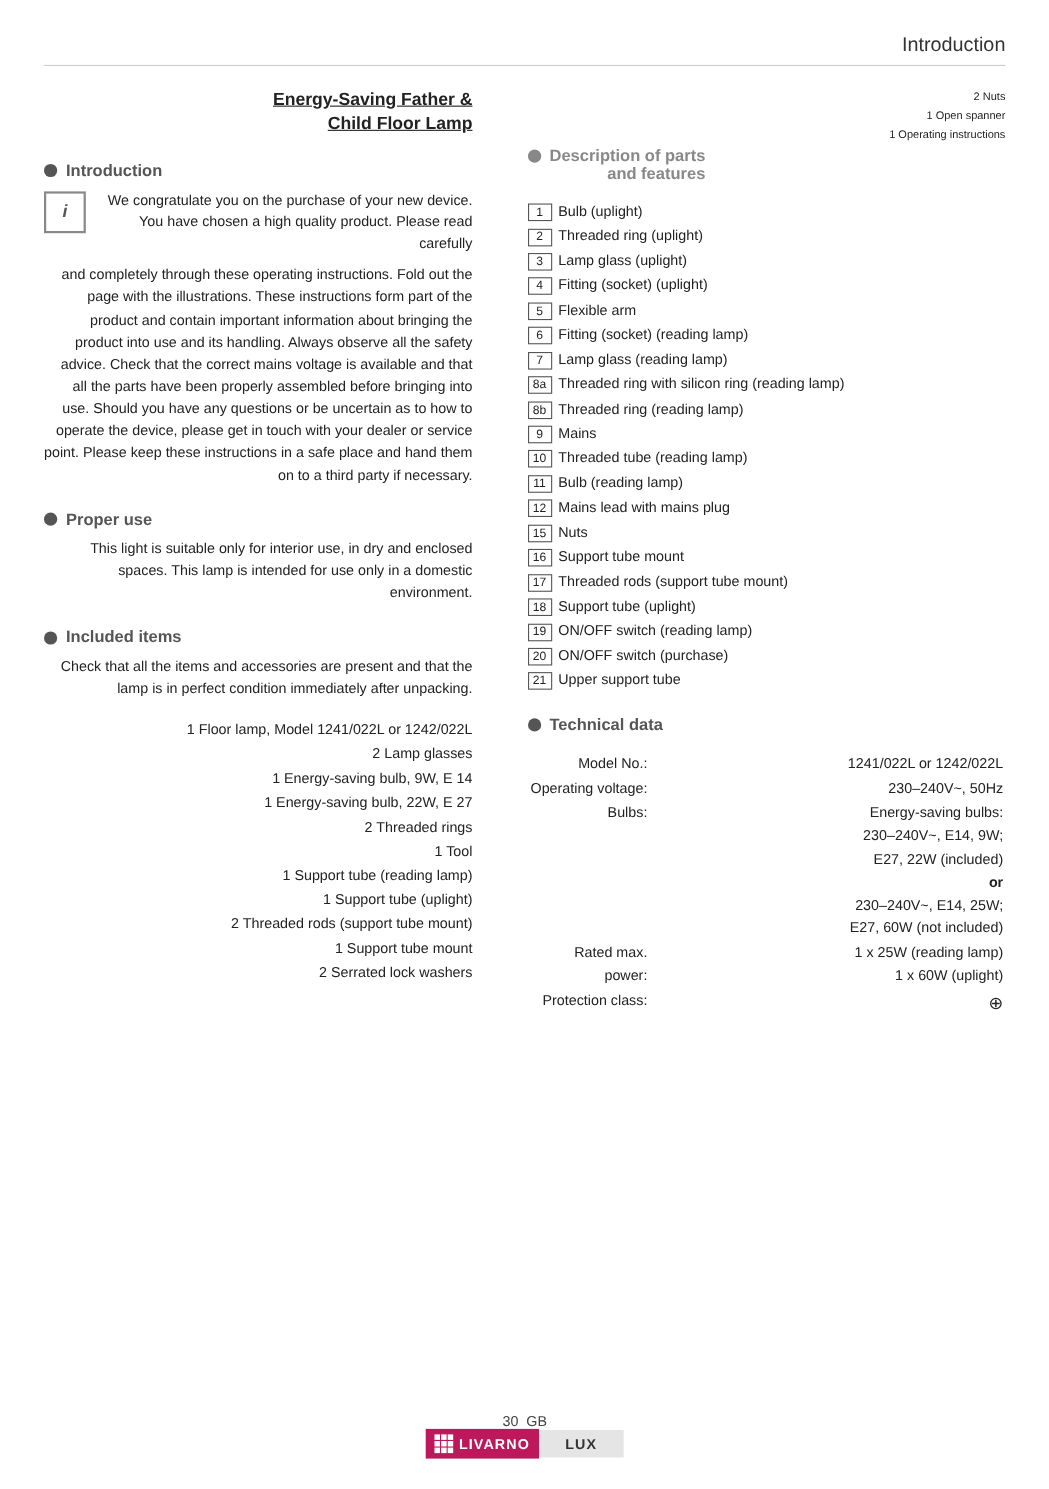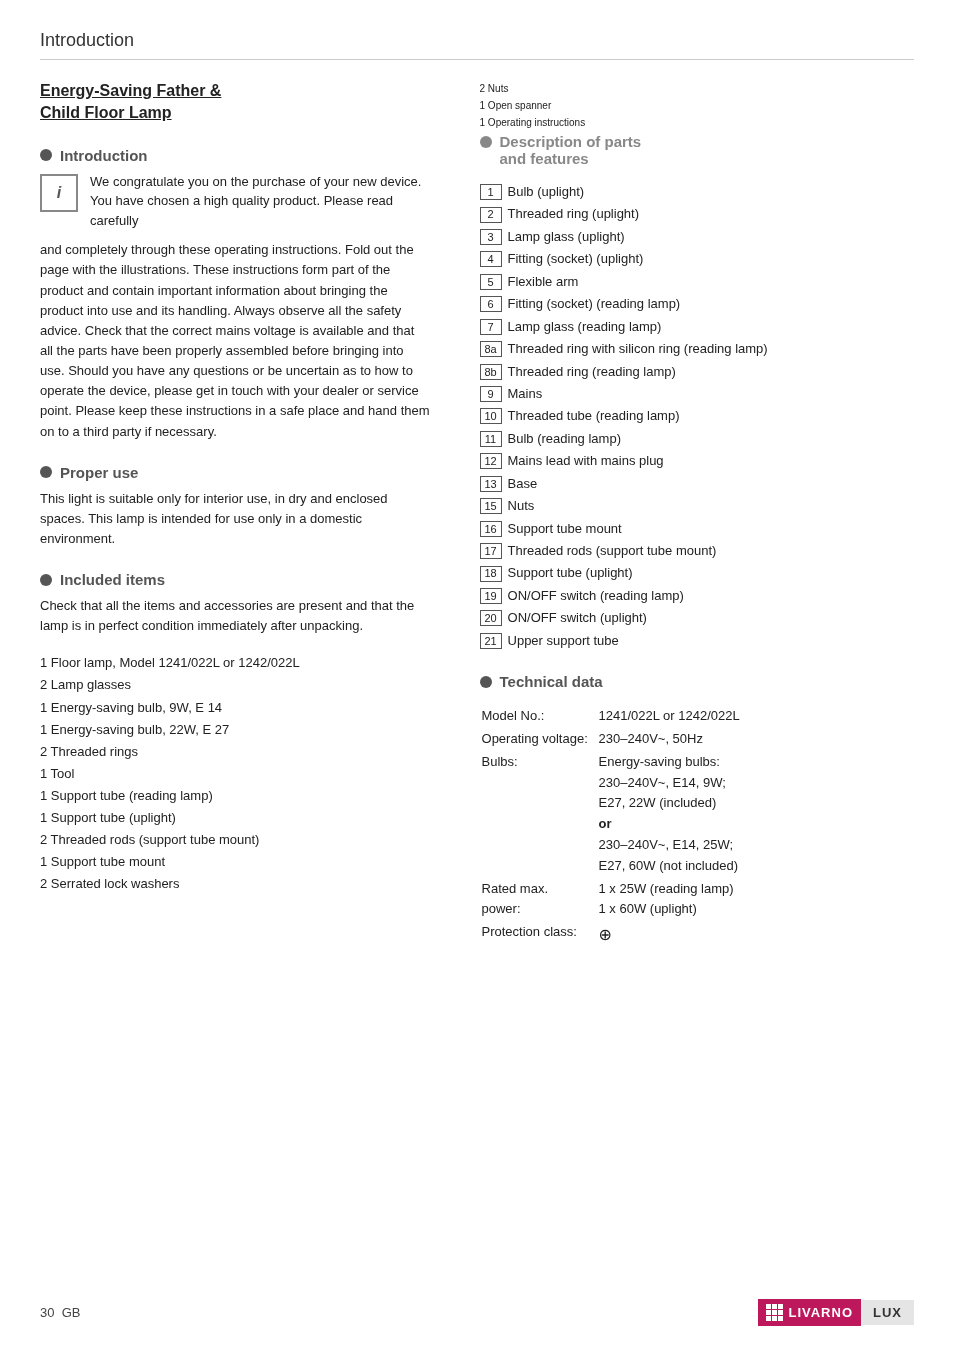--- a/index.html
+++ b/index.html
@@ -10,20 +10,21 @@
       background: #fff;
       width: 954px;
       min-height: 1354px;
       position: relative;
     }
     .page {
       width: 954px;
       min-height: 1354px;
       padding: 30px 40px 60px 40px;
       position: relative;
+      text-align: right;
     }
     .page-title {
       font-size: 18px;
       font-weight: normal;
       color: #333;
       border-bottom: 1px solid #ccc;
       padding-bottom: 8px;
       margin-bottom: 20px;
     }
     .two-col {
@@ -188,20 +189,21 @@
       vertical-align: top;
     }
     .footer {
       position: absolute;
       bottom: 28px;
       left: 40px;
       right: 40px;
       display: flex;
       align-items: center;
       justify-content: space-between;
+      flex-direction: column;
     }
     .page-num {
       font-size: 13px;
       color: #444;
     }
     .logo-box {
       display: flex;
       align-items: center;
     }
     .logo-livarno {
@@ -223,21 +225,21 @@
     }
     .logo-grid span {
       background: #fff;
       display: block;
     }
     .logo-lux {
       background: #e5e5e5;
       color: #333;
       font-size: 13px;
       font-weight: bold;
-      padding: 5px 12px;
+      padding: 5px 24px;
       letter-spacing: 1px;
     }
   </style>
 </head>
 <body>
 
 <div class="page">
 
   <div class="page-title">Introduction</div>
 
@@ -350,24 +352,20 @@
           </li>
           <li>
             <span class="part-num">11</span>
             <span>Bulb (reading lamp)</span>
           </li>
           <li>
             <span class="part-num">12</span>
             <span>Mains lead with mains plug</span>
           </li>
           <li>
-            <span class="part-num">13</span>
-            <span>Base</span>
-          </li>
-          <li>
             <span class="part-num">15</span>
             <span>Nuts</span>
           </li>
           <li>
             <span class="part-num">16</span>
             <span>Support tube mount</span>
           </li>
           <li>
             <span class="part-num">17</span>
             <span>Threaded rods (support tube mount)</span>
@@ -375,21 +373,21 @@
           <li>
             <span class="part-num">18</span>
             <span>Support tube (uplight)</span>
           </li>
           <li>
             <span class="part-num">19</span>
             <span>ON/OFF switch (reading lamp)</span>
           </li>
           <li>
             <span class="part-num">20</span>
-            <span>ON/OFF switch (uplight)</span>
+            <span>ON/OFF switch (purchase)</span>
           </li>
           <li>
             <span class="part-num">21</span>
             <span>Upper support tube</span>
           </li>
         </ul>
 
       <div class="tech-section">
         <div class="tech-heading">
           <span class="bullet"></span>

